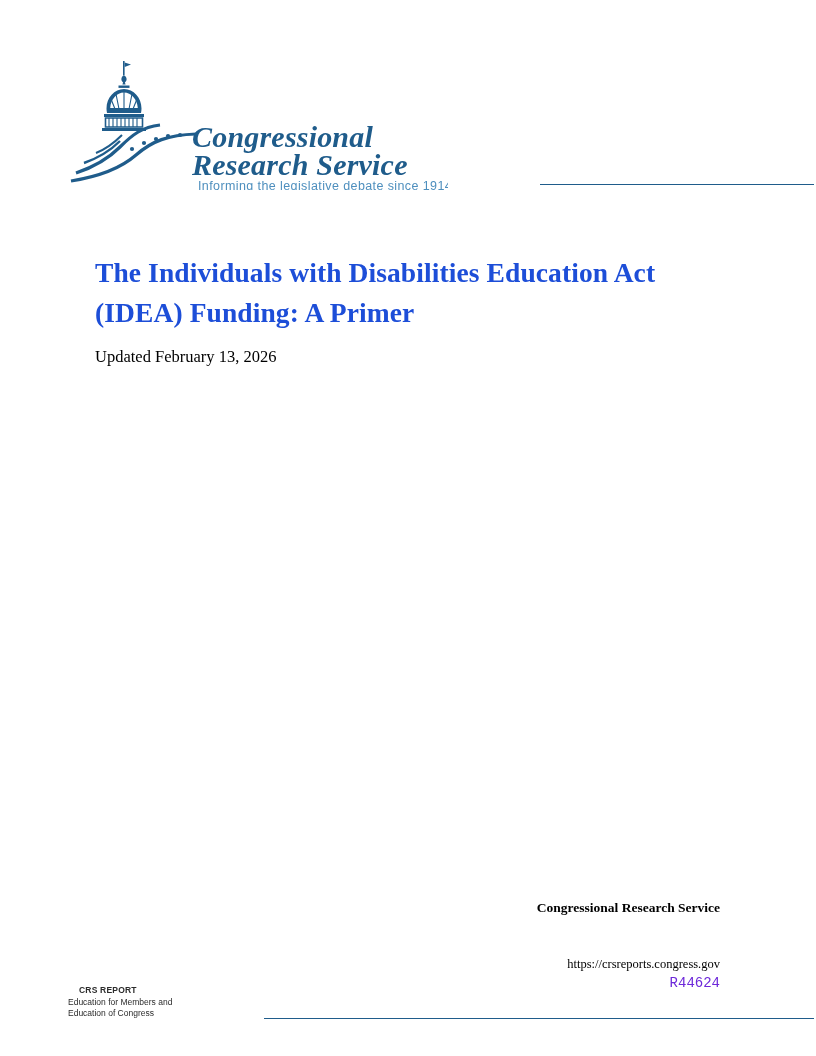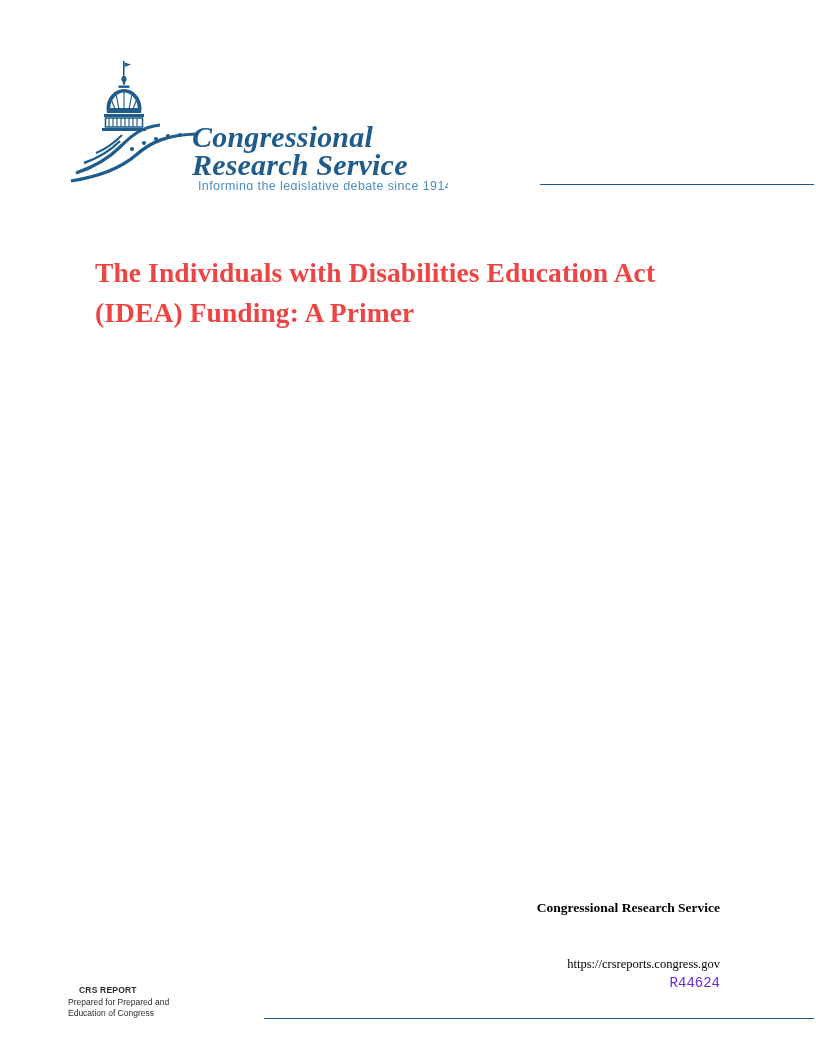--- a/index.html
+++ b/index.html
@@ -56,21 +56,21 @@
   .title {
     position: absolute;
     left: 95px;
     top: 235px;
     width: 620px;
     font-family: "Liberation Serif", serif;
     font-weight: bold;
     font-size: 27.5px;
     line-height: 40px;
     letter-spacing: 0.1px;
-    color: #ef4444;
+    color: #1d4ed8;
   }
 
   .subtitle {
     position: absolute;
     left: 95px;
     top: 346px;
     width: 500px;
     font-family: "Liberation Serif", serif;
     font-size: 16.5px;
     line-height: 22px;
@@ -190,29 +190,30 @@
         <text x="124" y="120" font-family="Liberation Serif, serif" font-style="italic" font-weight="bold" font-size="30" fill="#1f5c8b" letter-spacing="0.2">Research Service</text>
         <text x="130" y="135" font-family="Liberation Sans, sans-serif" font-size="12.5" fill="#4e8fbe" letter-spacing="0.4">Informing the legislative debate since 1914</text>
       </svg>
     </div>
 
     <div class="masthead-rule"></div>
   </div>
 
   <h1 class="title">The Individuals with Disabilities Education Act (IDEA) Funding: A Primer</h1>
 
+  <div class="subtitle">Updated February 13, 2026</div>
 
   <div class="imprint">
     <span class="org">Congressional Research Service</span>
     <span class="url">https://crsreports.congress.gov</span>
     <span class="docnum">R44624</span>
   </div>
 
   <div class="footer">
     <div class="footer-text">
       <span class="crs-report">CRS REPORT</span>
-      <span class="prepared-1">Prepared for Prepared and</span>
+      <span class="prepared-1">Education for Members and</span>
       <span class="prepared-2">Education of Congress</span>
     </div>
     <div class="footer-rule"></div>
   </div>
 
 </div>
 
 </body></html>

